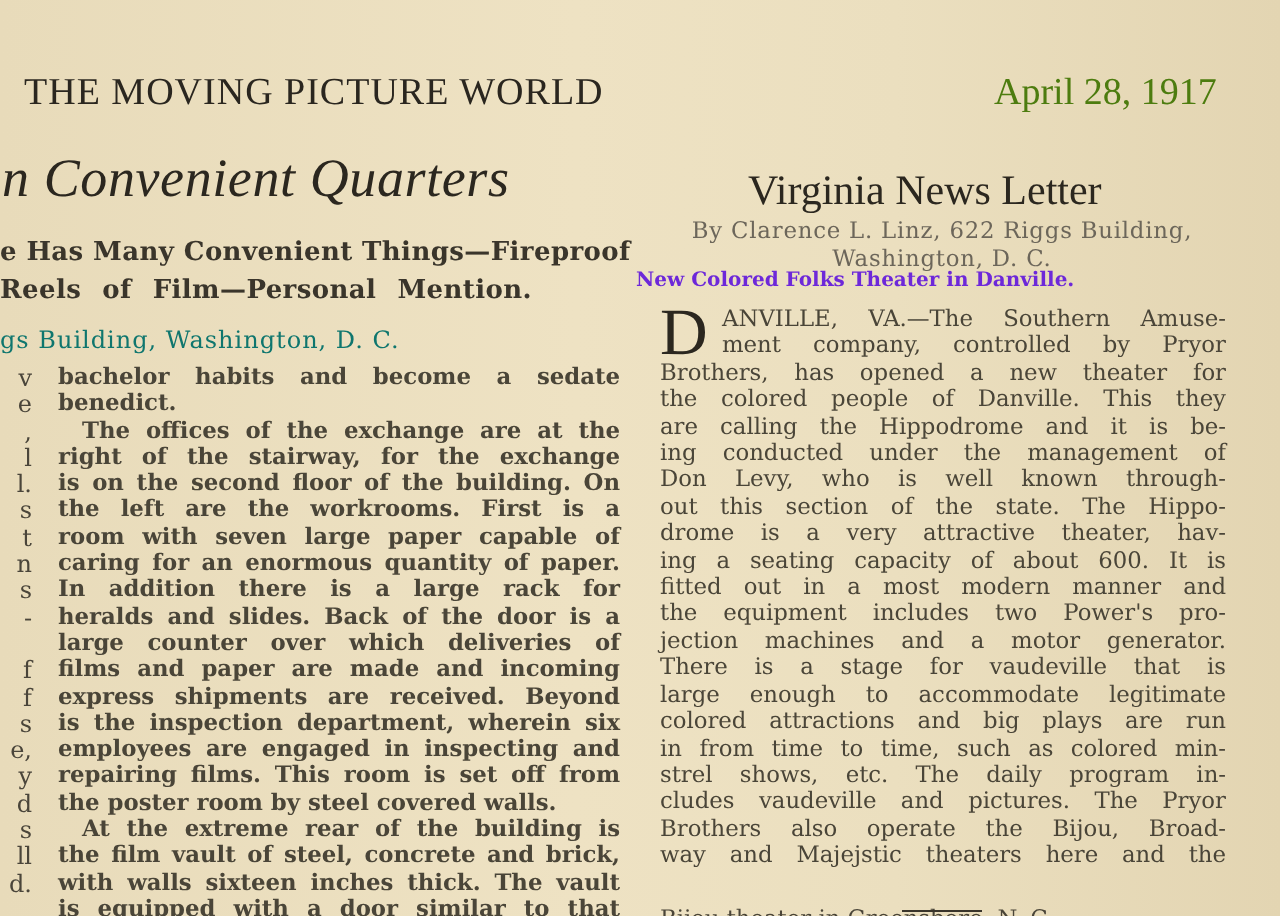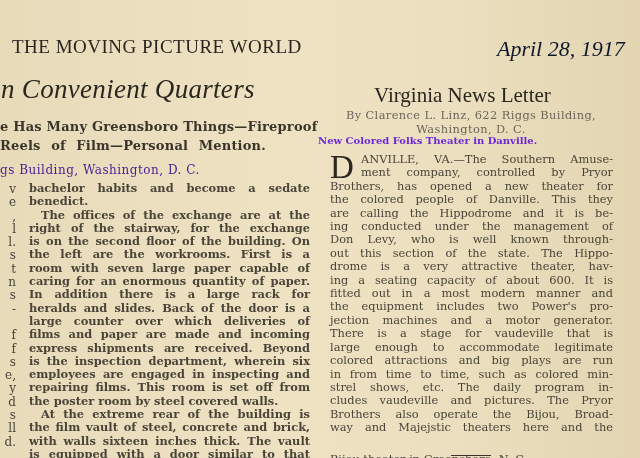--- a/index.html
+++ b/index.html
@@ -9,34 +9,34 @@
     background-image: linear-gradient(90deg, #e8dbba 0%, #eee2c3 45%, #ebdfbf 70%, #e3d5b2 100%);
     color: #2e2a22;
     font-family: "Liberation Serif", "DejaVu Serif", serif;
   }
   .abs { position: absolute; }
   .running-head {
     left: 12px; top: 36px; font-size: 19px; letter-spacing: 0.5px;
     color: #2a261f; white-space: nowrap;
   }
   .page-date {
-    left: 497px; top: 36px; font-size: 22px; color: #0f172a; white-space: nowrap; font-style: italic;
+    left: 497px; top: 36px; font-size: 19px; color: #4d7c0f; white-space: nowrap;
   }
   .left-title {
     left: 1px; top: 74px; font-size: 27px; font-style: italic;
     color: #2b271f; white-space: nowrap; letter-spacing: 0.3px;
   }
   .left-sub {
     left: 0px; top: 117px; width: 310px; font-size: 15px; line-height: 19px;
     color: #3a352b; font-family: "DejaVu Serif", serif; font-size: 13px;
     text-align: justify; text-align-last: justify; font-weight: bold; letter-spacing: 0.2px;
   }
   .left-sub div { text-align: justify; text-align-last: justify; white-space: nowrap; }
   .left-byline {
-    left: 0px; top: 163px; font-size: 12px; color: #4c1d95;
+    left: 0px; top: 163px; font-size: 12px; color: #0f766e;
     font-family: "DejaVu Serif", serif; white-space: nowrap; letter-spacing: 0.5px;
   }
   .margin-col {
     left: 2px; top: 183px; width: 14px;
     font-family: "DejaVu Serif", serif; font-size: 12px; line-height: 13.3px;
     color: #4a453a; text-align: right;
   }
   .margin-col div { height: 13.3px; }
   .left-body {
     left: 29px; top: 182px; width: 281px;
@@ -76,21 +76,21 @@
   }
 </style>
 </head>
 <body>
 
 <div class="abs running-head">THE MOVING PICTURE WORLD</div>
 <div class="abs page-date">April 28, 1917</div>
 
 <div class="abs left-title">n Convenient Quarters</div>
 <div class="abs left-sub">
-  <div>e Has Many Greensboro Things—Fireproof</div>
+  <div>e Has Many Convenient Things—Fireproof</div>
   <div style="width:266px;">Reels of Film—Personal Mention.</div>
 </div>
 <div class="abs left-byline">gs Building, Washington, D. C.</div>
 
 <div class="abs margin-col" id="margin-col">
     <div>v</div>
     <div>e</div>
     <div>,</div>
     <div>l</div>
     <div>l.</div>

